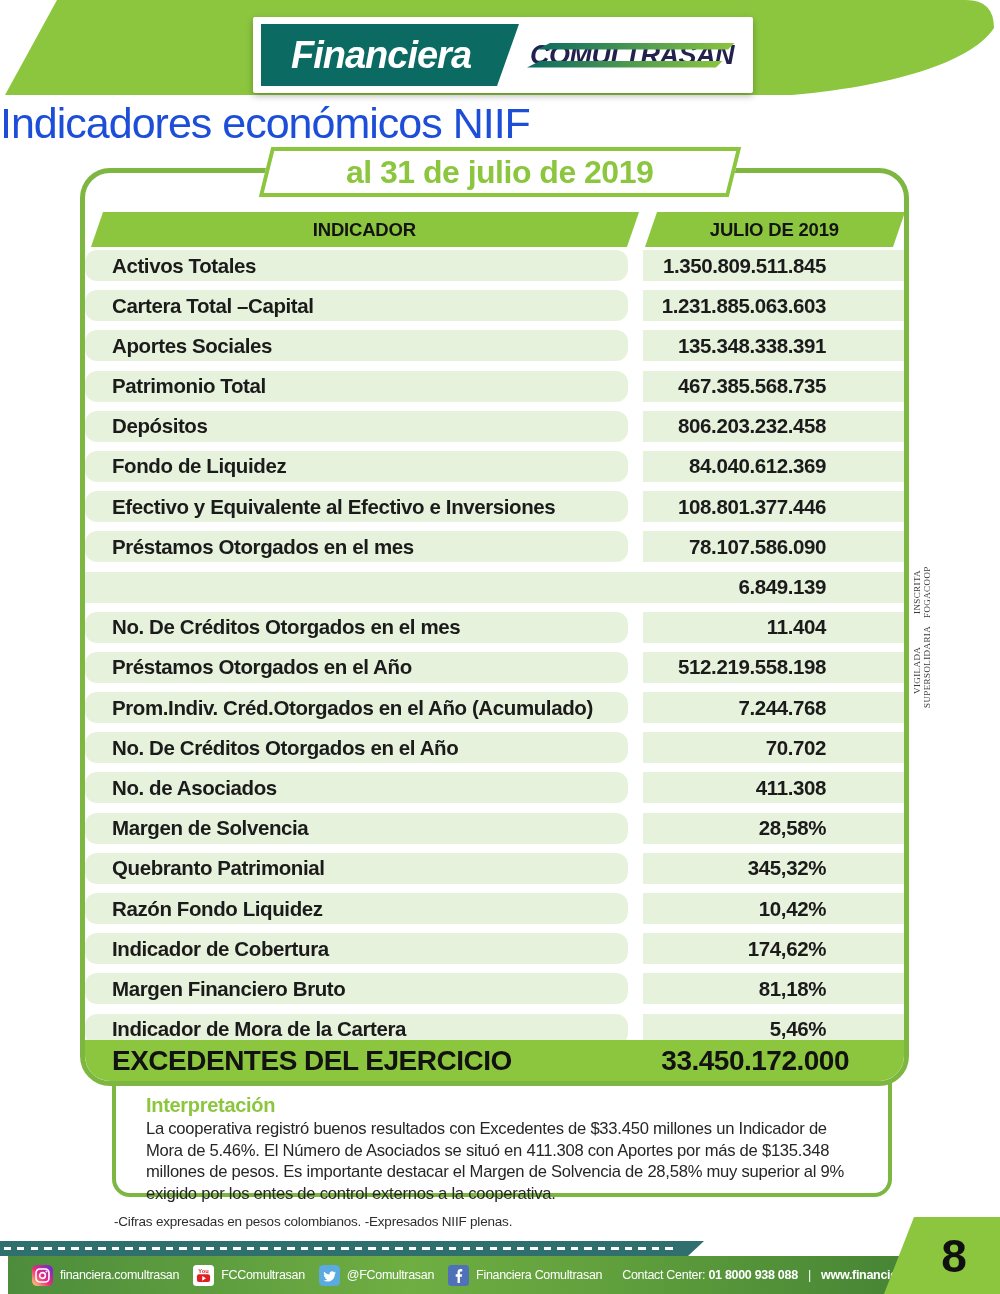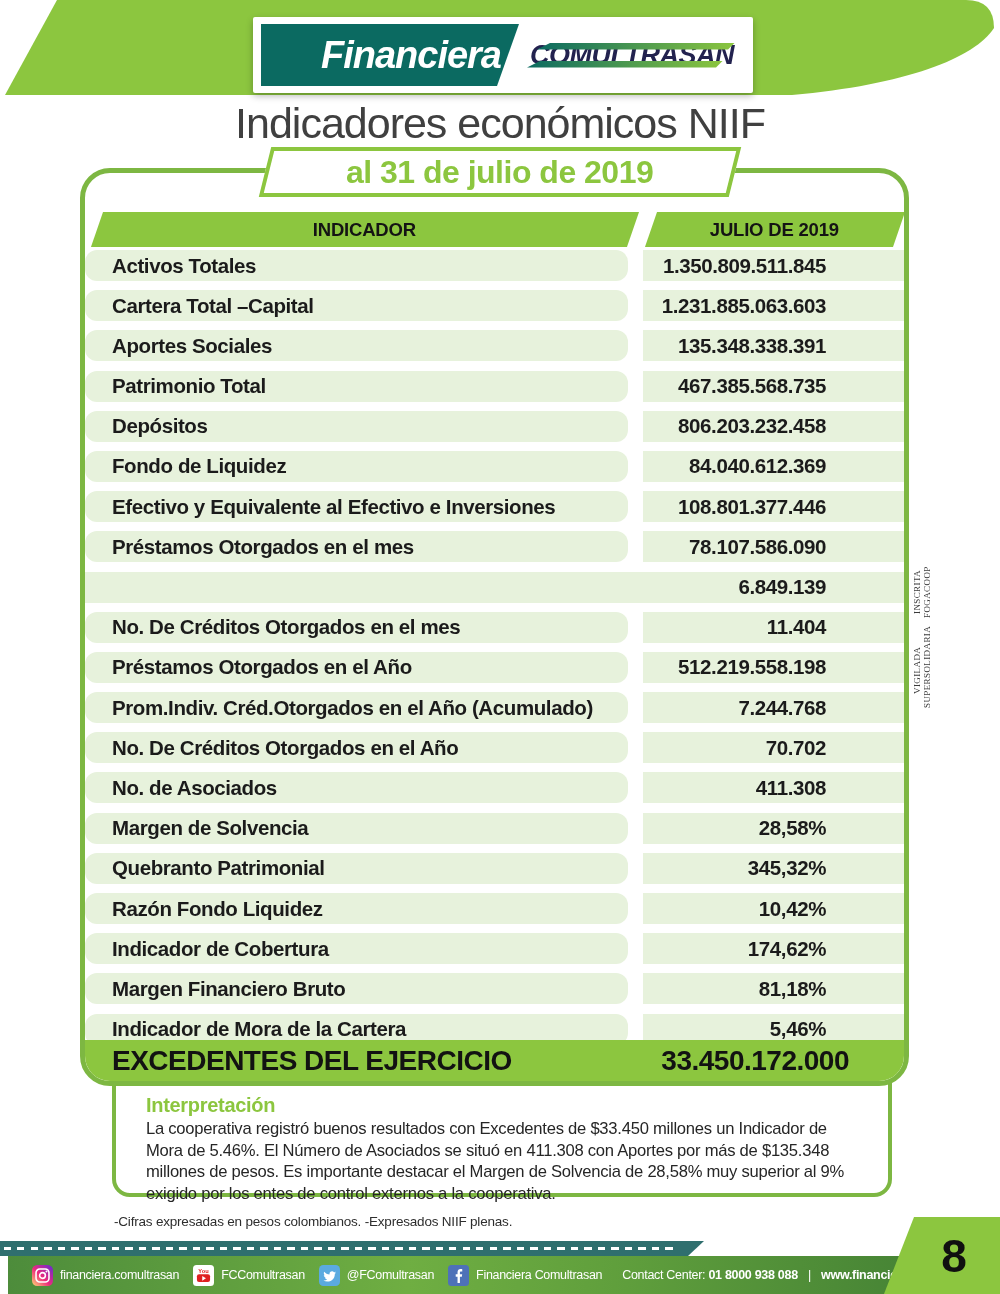--- a/index.html
+++ b/index.html
@@ -7,32 +7,32 @@
   body { font-family:"Liberation Sans", sans-serif; width:1000px; }
   .page { position:relative; width:1000px; height:1294px; background:#fff; overflow:hidden; }
 
   
   .banner { position:absolute; top:0; left:0; }
   .logo-box { position:absolute; left:253px; top:17px; width:500px; height:76px; background:#fff;
               border-radius:2px; box-shadow:0 3px 7px rgba(0,0,0,.28); display:flex; align-items:center;
               padding:7px 8px; z-index:2; }
   .logo-fin { width:258px; height:100%; background:var(--teal); color:#fff;
               clip-path:polygon(0 0,100% 0,calc(100% - 22px) 100%,0 100%);
-              display:flex; align-items:center; justify-content:flex-end; padding-right:18px;
+              display:flex; align-items:center; justify-content:center; padding-right:18px;
               font-style:italic; font-weight:800; font-size:38px; letter-spacing:-1px; }
   .logo-com { flex:1; position:relative; display:flex; justify-content:center; }
   .comtext { font-style:italic; font-weight:800; font-size:27px; color:var(--navy); letter-spacing:-0.5px; }
   .stripe { position:absolute; left:18px; right:10px; height:7px;
             background:linear-gradient(90deg,var(--teal),var(--green));
             clip-path:polygon(14px 0,100% 0,calc(100% - 7px) 100%,0 100%); }
   .stripe.top { top:3px; }
   .stripe.bot { bottom:3px; left:8px; right:22px; }
 
-  .main-title { position:absolute; top:99px; left:0; width:100%; text-align:center;
-                font-size:43px; font-weight:300; color:#404040; letter-spacing:-1px; }
+  .main-title { position:absolute; top:99px; left:0; width:100%; text-align:left;
+                font-size:43px; font-weight:300; color:#1d4ed8; letter-spacing:-1px; }
 
   .date-banner { position:absolute; top:147px; left:50%; transform:translateX(-50%); z-index:4; }
   .date-skew { transform:skewX(-14deg); background:#fff; border:4px solid var(--green);
                width:470px; height:50px; display:flex; align-items:center; justify-content:center; }
   .date-text { display:block; transform:skewX(14deg); color:var(--green); font-weight:700;
                font-size:32px; letter-spacing:-0.5px; }
 
   
   .outer-box { position:absolute; left:80px; top:168px; width:829px; height:918px;
                border:5px solid var(--green-border); border-radius:30px; background:#fff;

